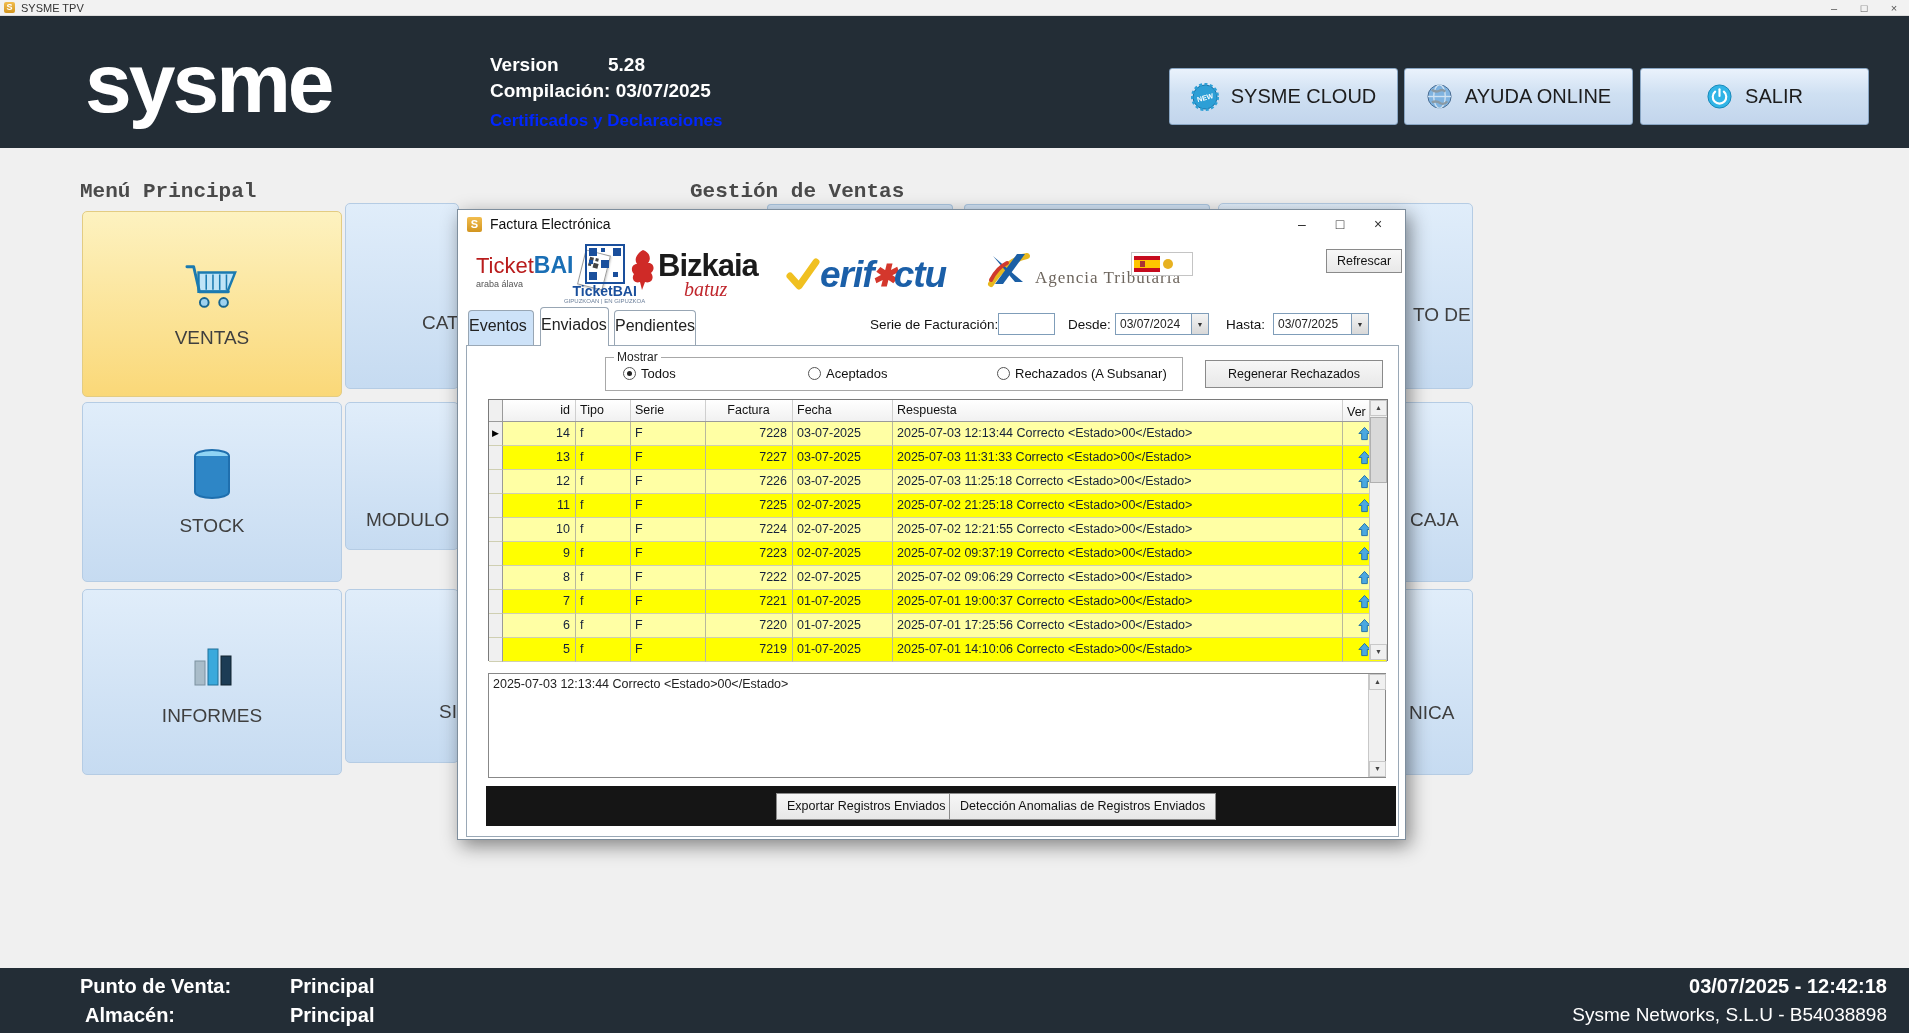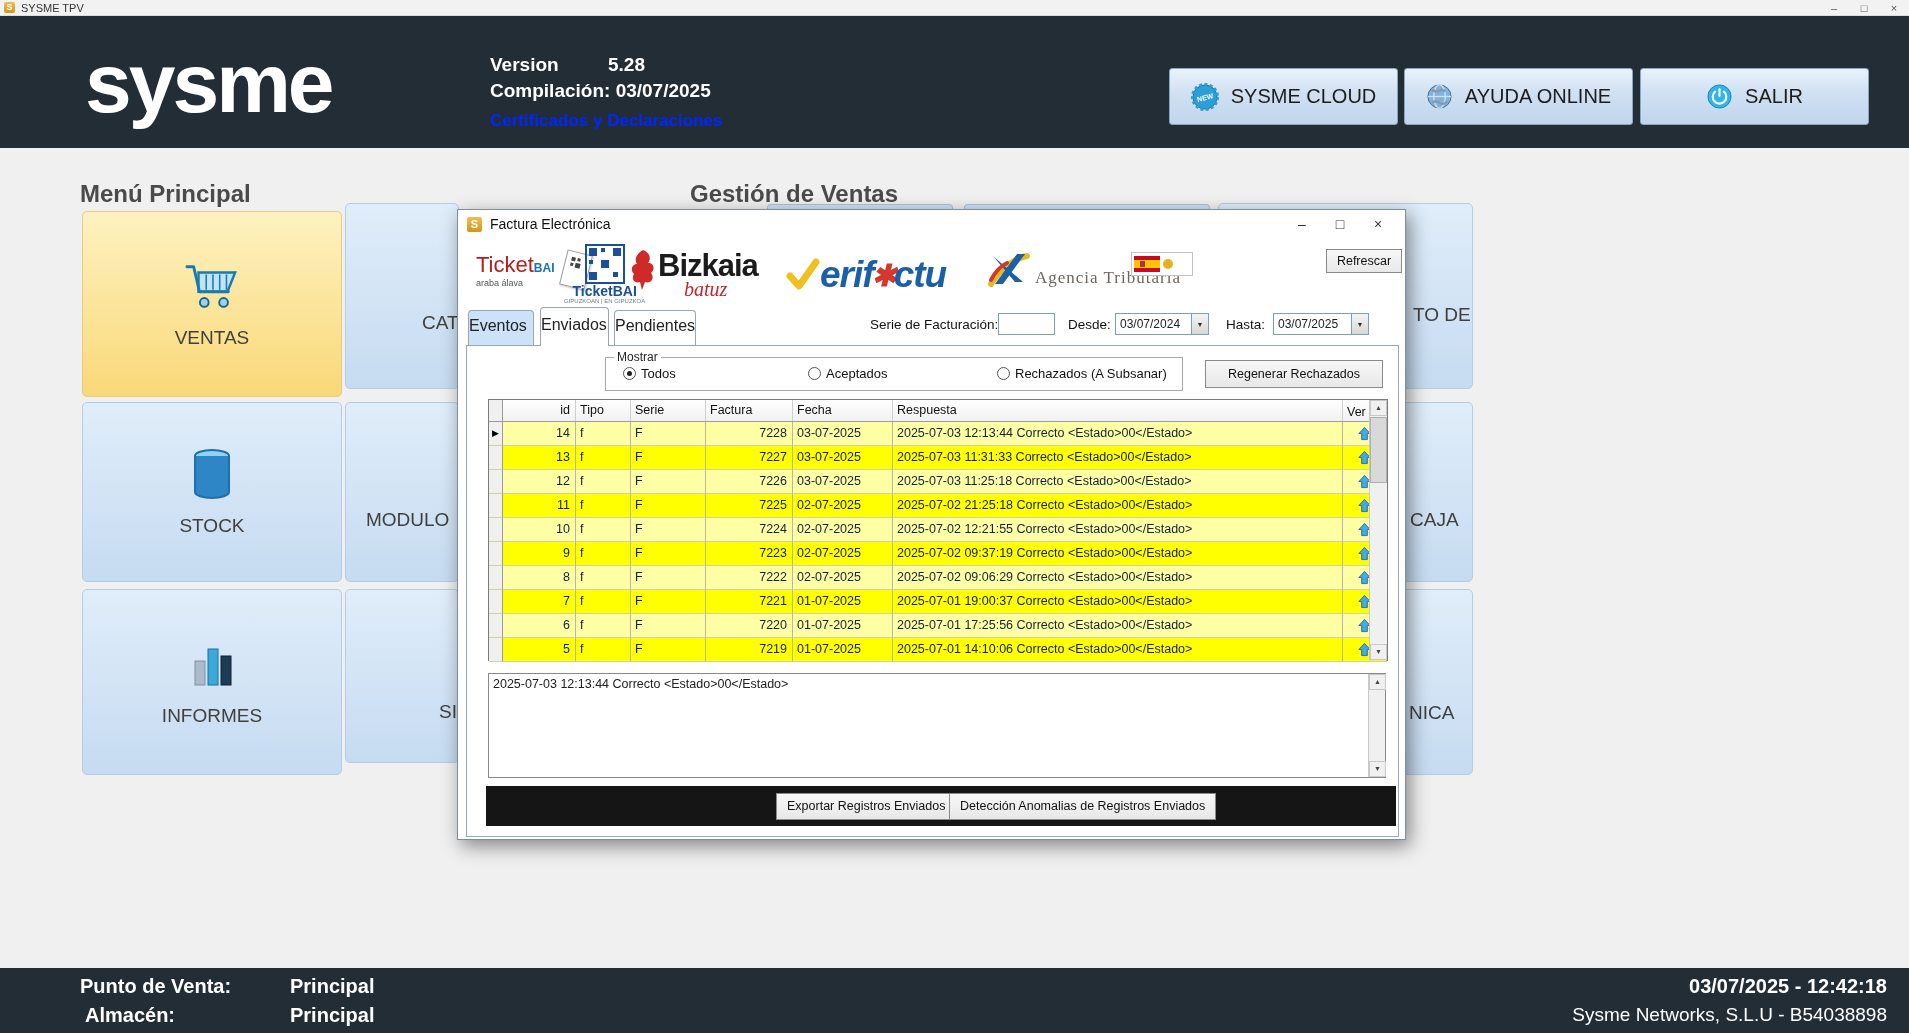--- a/index.html
+++ b/index.html
@@ -22,21 +22,21 @@
         letter-spacing:-3px;line-height:90px;}
   .ver-block{position:absolute;left:490px;top:36px;color:#fff;font-size:19px;font-weight:bold;line-height:26px;}
   .ver-line span.vlab{display:inline-block;width:118px;}
   .cert-link{color:#0026ff;font-size:17px;font-weight:bold;margin-top:4px;cursor:pointer;}
   .hdr-btn{position:absolute;top:52px;height:57px;width:229px;border:1px solid #89a6c4;border-radius:3px;
            background:linear-gradient(#eaf2fc,#cfe0f2 45%,#c2d5ec);display:flex;align-items:center;
            justify-content:center;gap:12px;font-size:20px;color:#1c1c1c;cursor:pointer;}
   .hdr-btn svg{flex:0 0 auto;}
 
   
-  .sec-title{position:absolute;font-size:24px;font-weight:bold;color:#4a4a4a;}
+  .sec-title{position:absolute;font-size:21px;font-weight:bold;color:#4a4a4a;font-family:Liberation Mono, monospace;}
 
   
   .tile{position:absolute;width:260px;border-radius:5px;display:flex;flex-direction:column;
         align-items:center;justify-content:center;gap:14px;cursor:pointer;}
   .tile-blue{background:linear-gradient(#e0edfa,#c6dbf1);border:1px solid #b5cce4;}
   .tile-yellow{background:linear-gradient(#fdf2c0,#fad878);border:1px solid #e3cc83;}
   .tile-label{font-size:19px;color:#3f3f3f;}
   .tile-partial{position:absolute;border-radius:5px;background:linear-gradient(#e0edfa,#c6dbf1);
                 border:1px solid #b5cce4;overflow:hidden;}
   .frag{position:absolute;font-size:19px;color:#3f3f3f;white-space:nowrap;}
@@ -58,21 +58,21 @@
   .lg{position:absolute;}
   .tb1-ticket{display:inline-block;width:26px;height:36px;background:#fff;border:1px solid #9a9a9a;
               transform:rotate(14deg);position:relative;box-shadow:1px 1px 2px rgba(0,0,0,.2);}
   .tb1-ticket i{position:absolute;left:5px;top:5px;width:10px;height:10px;
                 background:
                  linear-gradient(#444,#444) 0 0/4px 4px no-repeat,
                  linear-gradient(#444,#444) 6px 0/3px 3px no-repeat,
                  linear-gradient(#444,#444) 0 6px/3px 3px no-repeat,
                  linear-gradient(#444,#444) 5px 5px/5px 5px no-repeat;}
   .tbtext .t1{color:#b91c1c;font-size:22px;}
-  .tbtext .t2{color:#1a6fb5;font-size:12px;font-weight:bold;}
+  .tbtext .t2{color:#1a6fb5;font-size:23px;font-weight:bold;}
   .tbcap{font-size:9px;color:#555;}
   .qr{width:40px;height:40px;border:2px solid #1a4f9c;position:relative;background:
       linear-gradient(#1a4f9c,#1a4f9c) 2px 2px/8px 8px no-repeat,
       linear-gradient(#1a4f9c,#1a4f9c) 26px 2px/8px 8px no-repeat,
       linear-gradient(#1a4f9c,#1a4f9c) 2px 26px/8px 8px no-repeat,
       linear-gradient(#1a4f9c,#1a4f9c) 14px 14px/8px 8px no-repeat,
       linear-gradient(#1a4f9c,#1a4f9c) 26px 26px/5px 5px no-repeat,
       linear-gradient(#1a4f9c,#1a4f9c) 14px 2px/4px 4px no-repeat,
       linear-gradient(#1a4f9c,#1a4f9c) 2px 14px/4px 4px no-repeat;}
   .tb2name{color:#1a4f9c;font-weight:bold;font-size:14px;line-height:14px;}
@@ -235,21 +235,21 @@
       <rect x="12" y="24" width="10" height="24" fill="#a9bcc9" stroke="#7d91a0"></rect>
       <rect x="25" y="12" width="10" height="36" fill="#3aa9dc" stroke="#1f7099"></rect>
       <rect x="38" y="19" width="10" height="29" fill="#1c3c55" stroke="#10222f"></rect>
     </svg>
     <div class="tile-label">INFORMES</div>
   </div>
 
   <div class="tile-partial" style="left:345px;top:203px;width:114px;height:186px;">
     <span class="frag" style="left:76px;top:108px;">CAT</span>
   </div>
-  <div class="tile-partial" style="left:345px;top:402px;width:114px;height:180px;">
+  <div class="tile-partial" style="left:345px;top:402px;width:114px;height:148px;">
     <span class="frag" style="left:20px;top:106px;">MODULO</span>
   </div>
   <div class="tile-partial" style="left:345px;top:589px;width:114px;height:174px;">
     <span class="frag" style="left:93px;top:111px;">SI</span>
   </div>
 
   <div class="sliver" style="left:767px;width:186px;"></div>
   <div class="sliver" style="left:964px;width:246px;"></div>
 
   <div class="tile-partial" style="left:1218px;top:203px;width:255px;height:186px;">
@@ -363,21 +363,21 @@
       <span>Rechazados (A Subsanar)</span>
     </div>
     <button class="std-btn" style="position:absolute;left:747px;top:150px;width:178px;height:28px;">Regenerar Rechazados</button>
 
     <div class="grid">
       <div class="g-header">
         <div class="g-hcell c-sel"></div>
         <div class="g-hcell c-id" style="text-align:right;padding-left:4px;">id</div>
         <div class="g-hcell c-tipo">Tipo</div>
         <div class="g-hcell c-serie">Serie</div>
-        <div class="g-hcell c-fact" style="text-align:left;padding-left:4px;">Factura</div>
+        <div class="g-hcell c-fact" style="text-align:center;padding-left:4px;">Factura</div>
         <div class="g-hcell c-fecha">Fecha</div>
         <div class="g-hcell c-resp">Respuesta</div>
         <div class="g-hcell c-ver" style="justify-content:flex-start;padding-left:4px;">Ver</div>
       </div>
       <div>
           <div class="g-row">
     <div class="g-cell c-sel">▶</div>
     <div class="g-cell c-id yc">14</div>
     <div class="g-cell c-tipo yc">f</div>
     <div class="g-cell c-serie yc">F</div>

